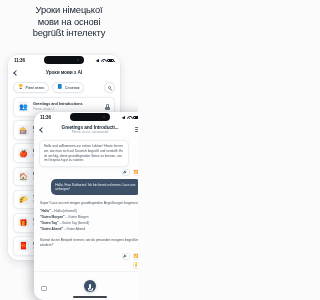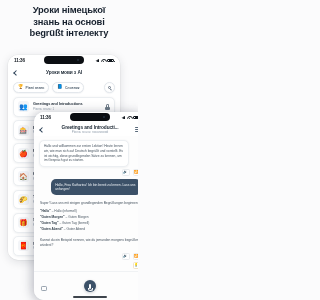--- a/index.html
+++ b/index.html
@@ -9,21 +9,21 @@
     font-family:"Liberation Sans", sans-serif;
     position:relative;
   }
   #root{position:absolute;inset:0;overflow:hidden;background:#fbfbfc;}
 
   
   .headline{
     position:absolute;left:0;top:4px;width:138px;
     text-align:center;
     font-size:9.4px;line-height:11.6px;
-    font-weight:700;color:#17212e;letter-spacing:-0.15px;
+    font-weight:400;color:#17212e;letter-spacing:-0.15px;
     padding:0 4px;box-sizing:border-box;
   }
   .headline span{display:block;}
 
   
   .phone{
     position:absolute;
     background:#ffffff;
     overflow:hidden;
   }
@@ -237,21 +237,21 @@
     width:34px;height:1.6px;border-radius:2px;background:#1c242d;opacity:.85;
   }
 </style>
 </head>
 <body>
 
 <div id="root">
 
   <div class="headline">
     <span>Уроки німецької</span>
-    <span>знань на основі</span>
+    <span>мови на основі</span>
     <span>begrüßt інтелекту</span>
   </div>
 
   <div class="phone back">
 
     <div class="statusbar">
       <div class="sb-time">11:36</div>
       <div class="sb-notch"></div>
       <div class="sb-right">
         <span class="ic-sig"></span>

